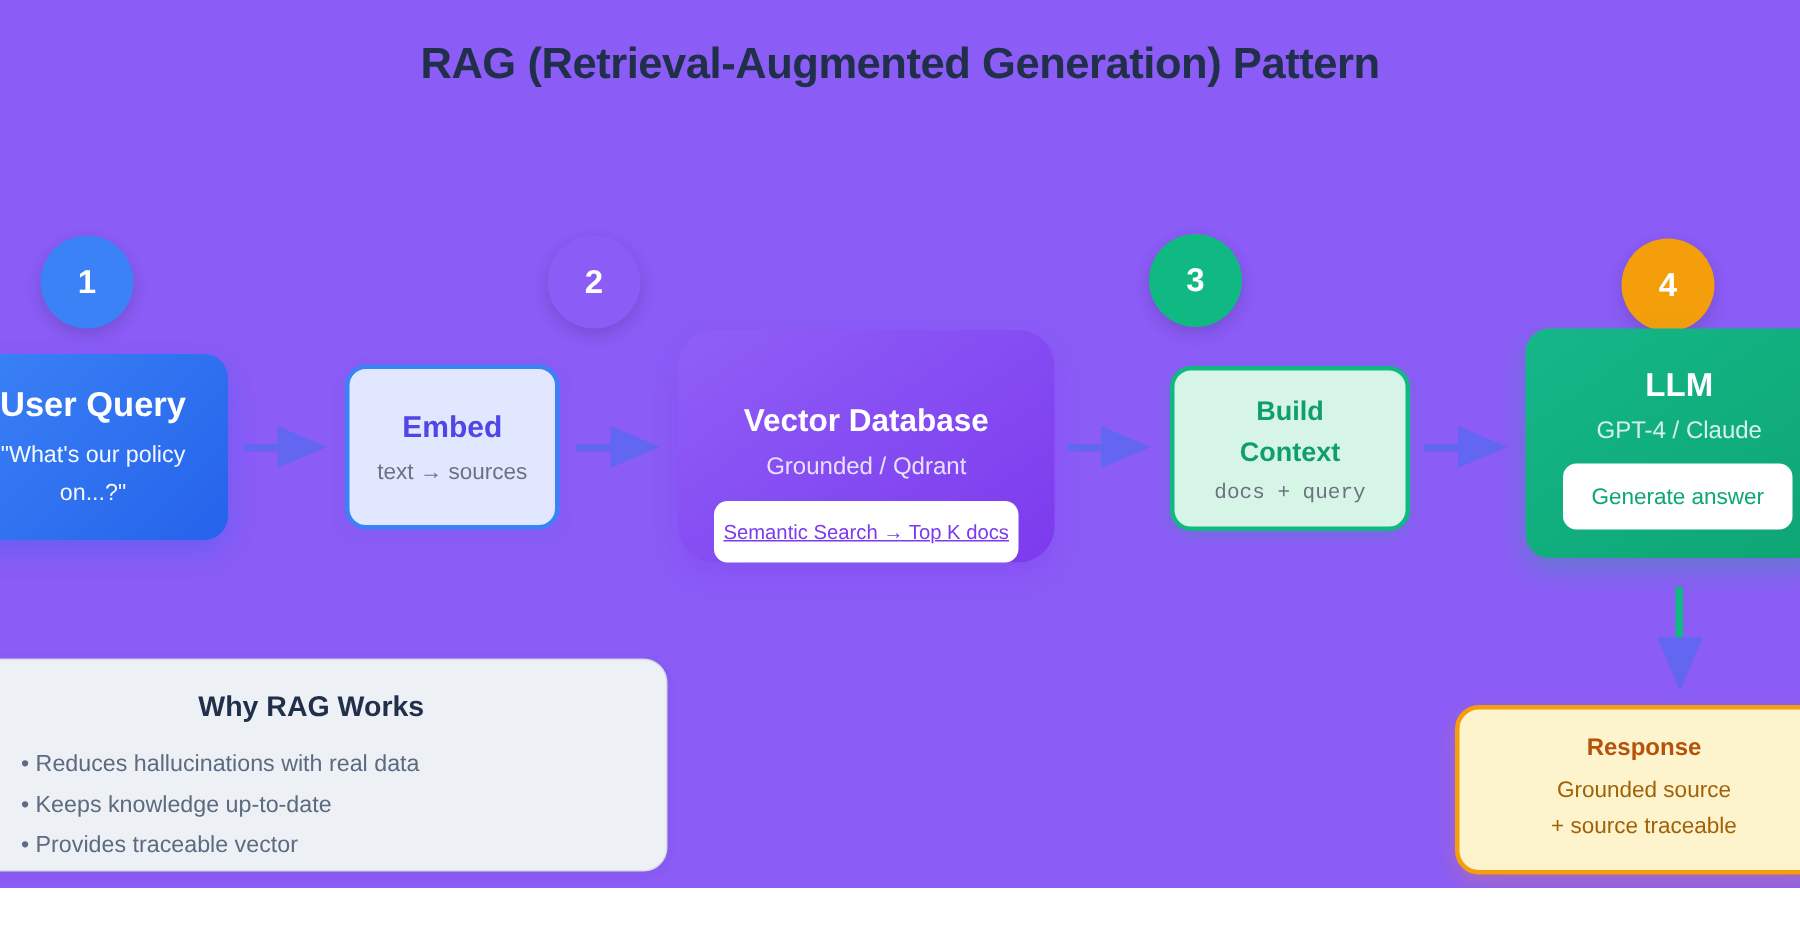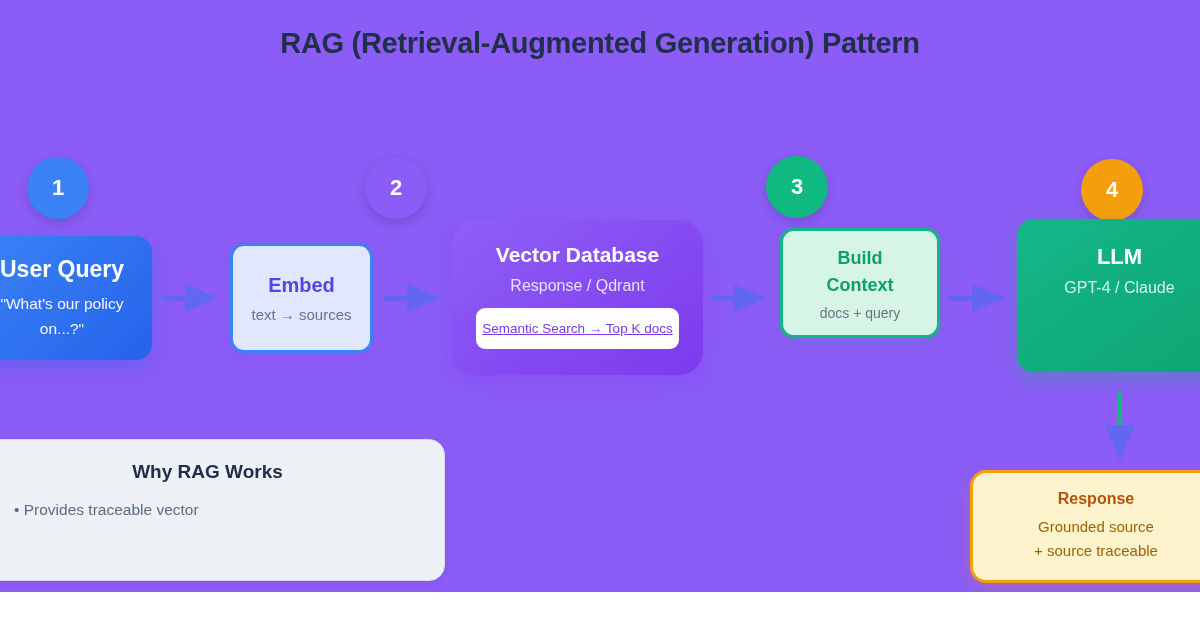--- a/index.html
+++ b/index.html
@@ -51,40 +51,40 @@
     background:#e0e7ff; border:3px solid #3b82f6;
     box-shadow:0 4px 10px rgba(99,102,241,0.18);
   }
   .embed .node-title { color:#4f46e5; font-size:20px; font-weight:bold; }
   .embed .node-sub { margin-top:9px; color:#6b7280; font-size:15px; }
 
   .vector-db {
     left:452px; top:220px; width:251px; height:155px; border-radius:24px;
     background:linear-gradient(145deg,#8f5ff7,#7c3aed);
     box-shadow:0 8px 18px rgba(124,58,237,0.32);
-    justify-content:flex-start; padding-top:23px;
+    justify-content:flex-end; padding-top:23px;
   }
   .vector-db .node-title { color:#ffffff; font-size:21px; font-weight:bold; }
   .vector-db .node-sub { margin-top:10px; color:#e8e0ff; font-size:16px; }
   .vector-db .pill {
     margin-top:13px; width:203px; height:41px; border-radius:9px;
     background:#ffffff; display:flex; align-items:center; justify-content:center;
     color:#7c3aed; font-size:13.5px; white-space:nowrap;text-decoration:underline;
   }
 
   .build-context {
-    left:780px; top:228px; width:160px; height:110px; border-radius:14px;
+    left:780px; top:244px; width:160px; height:110px; border-radius:14px;
     background:#d7f5e6; border:3px solid #10b981;
     box-shadow:0 4px 10px rgba(16,185,129,0.16);
   }
   .build-context .node-title {
     color:#0f9e6e; font-size:18px; font-weight:bold;
     max-width:90px; line-height:27px;
   }
-  .build-context .node-sub { margin-top:6px; color:#6b7280; font-size:14px; }
+  .build-context .node-sub { margin-top:6px; color:#6b7280; font-size:14px;font-family:Liberation Mono, monospace; }
 
   .llm {
     left:1017px; top:219px; width:205px; height:153px; border-radius:16px;
     background:linear-gradient(145deg,#14b789,#0ea572);
     box-shadow:0 8px 18px rgba(16,185,129,0.30);
     justify-content:flex-start; padding-top:25px;
   }
   .llm .node-title { color:#ffffff; font-size:22px; font-weight:bold; }
   .llm .node-sub { margin-top:9px; color:#d4f3e7; font-size:16px; }
   .llm .pill {
@@ -148,21 +148,21 @@
     <div class="node-sub">text → sources</div>
   </div>
 
   <svg class="arrow a2" width="58" height="32" viewBox="0 0 58 32">
     <rect x="0" y="14" width="25" height="5" fill="#6366f1"></rect>
     <polygon points="23,2 23,30 56,16" fill="#6366f1"></polygon>
   </svg>
 
   <div class="node vector-db">
     <div class="node-title">Vector Database</div>
-    <div class="node-sub">Response / Qdrant</div>
+    <div class="node-sub">Grounded / Qdrant</div>
     <div class="pill">Semantic Search → Top K docs</div>
   </div>
 
   <svg class="arrow a3" width="58" height="32" viewBox="0 0 58 32">
     <rect x="0" y="14" width="25" height="5" fill="#6366f1"></rect>
     <polygon points="23,2 23,30 56,16" fill="#6366f1"></polygon>
   </svg>
 
   <div class="node build-context">
     <div class="node-title">Build Context</div>
@@ -170,35 +170,38 @@
   </div>
 
   <svg class="arrow a4" width="58" height="32" viewBox="0 0 58 32">
     <rect x="0" y="14" width="25" height="5" fill="#6366f1"></rect>
     <polygon points="23,2 23,30 56,16" fill="#6366f1"></polygon>
   </svg>
 
   <div class="node llm">
     <div class="node-title">LLM</div>
     <div class="node-sub">GPT-4 / Claude</div>
+    <div class="pill">Generate answer</div>
   </div>
 
   <svg class="arrow adown" width="36" height="72" viewBox="0 0 36 72">
     <rect x="15" y="0" width="5" height="36" fill="#10b981"></rect>
     <polygon points="3,34 33,34 18,70" fill="#6366f1"></polygon>
   </svg>
 
   <div class="node response">
     <div class="node-title">Response</div>
     <div class="node-sub">
       <div>Grounded source</div>
       <div>+ source traceable</div>
     </div>
   </div>
 
   <div class="info-panel">
     <div class="info-title">Why RAG Works</div>
     <div class="info-bullets">
+      <div class="info-bullet">• Reduces hallucinations with real data</div>
+      <div class="info-bullet">• Keeps knowledge up-to-date</div>
       <div class="info-bullet">• Provides traceable vector</div>
     </div>
   </div>
 
 </div>
 
 </body></html>

